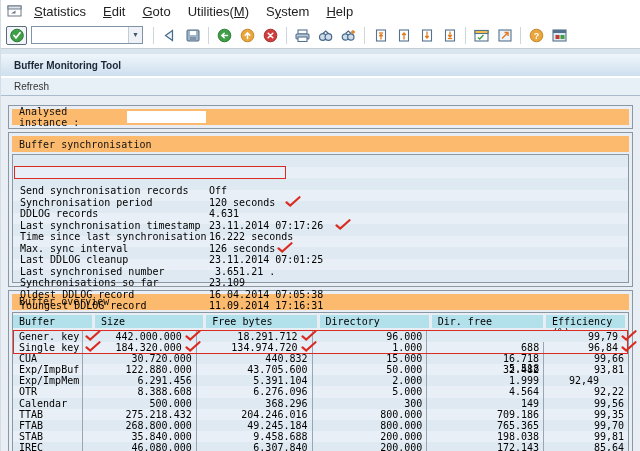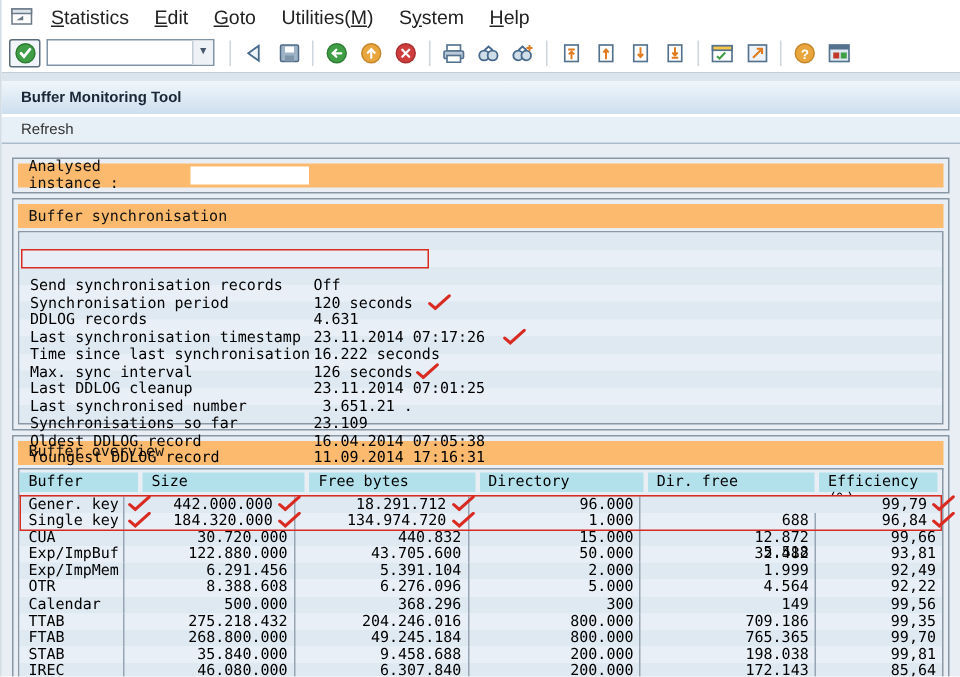--- a/index.html
+++ b/index.html
@@ -338,38 +338,38 @@
           <span class="ocell num" style="width: 117px;">688</span>
           <span class="ocell num" style="width: 84px;">96,84<svg class="chk" width="16" height="11" viewBox="0 0 16 11" style="margin-right:-13px;">
               <path d="M1.5 6.4 L5.2 9.6 L14.5 1.2" fill="none" stroke="#d92b21" stroke-width="2.1" stroke-linecap="round"></path>
             </svg></span>
         </div>
         <div class="orow alt">
           <span class="ocell name" style="width: 70px;">CUA</span>
           <span class="ocell num" style="width: 114px;">30.720.000</span>
           <span class="ocell num" style="width: 116px;">440.832</span>
           <span class="ocell num" style="width: 115px;">15.000</span>
-          <span class="ocell num" style="width: 117px;">12.872</span>
+          <span class="ocell num" style="width: 117px;">16.718</span>
           <span class="ocell num" style="width: 84px;">99,66</span>
         </div>
         <div class="orow">
           <span class="ocell name" style="width: 70px;">Exp/ImpBuf</span>
           <span class="ocell num" style="width: 114px;">122.880.000</span>
           <span class="ocell num" style="width: 116px;">43.705.600</span>
           <span class="ocell num" style="width: 115px;">50.000</span>
           <span class="ocell num" style="width: 117px;">32.482</span>
           <span class="ocell num" style="width: 84px;">93,81</span>
         </div>
         <div class="orow alt">
           <span class="ocell name" style="width: 70px;">Exp/ImpMem</span>
           <span class="ocell num" style="width: 114px;">6.291.456</span>
           <span class="ocell num" style="width: 116px;">5.391.104</span>
           <span class="ocell num" style="width: 115px;">2.000</span>
           <span class="ocell num" style="width: 117px;">1.999</span>
-          <span class="ocell num" style="width: 84px;">92,49</span>
+          <span class="ocell num" style="width: 84px; text-align: center;">92,49</span>
         </div>
         <div class="orow">
           <span class="ocell name" style="width: 70px;">OTR</span>
           <span class="ocell num" style="width: 114px;">8.388.608</span>
           <span class="ocell num" style="width: 116px;">6.276.096</span>
           <span class="ocell num" style="width: 115px;">5.000</span>
           <span class="ocell num" style="width: 117px;">4.564</span>
           <span class="ocell num" style="width: 84px;">92,22</span>
         </div>
         <div class="orow alt">

